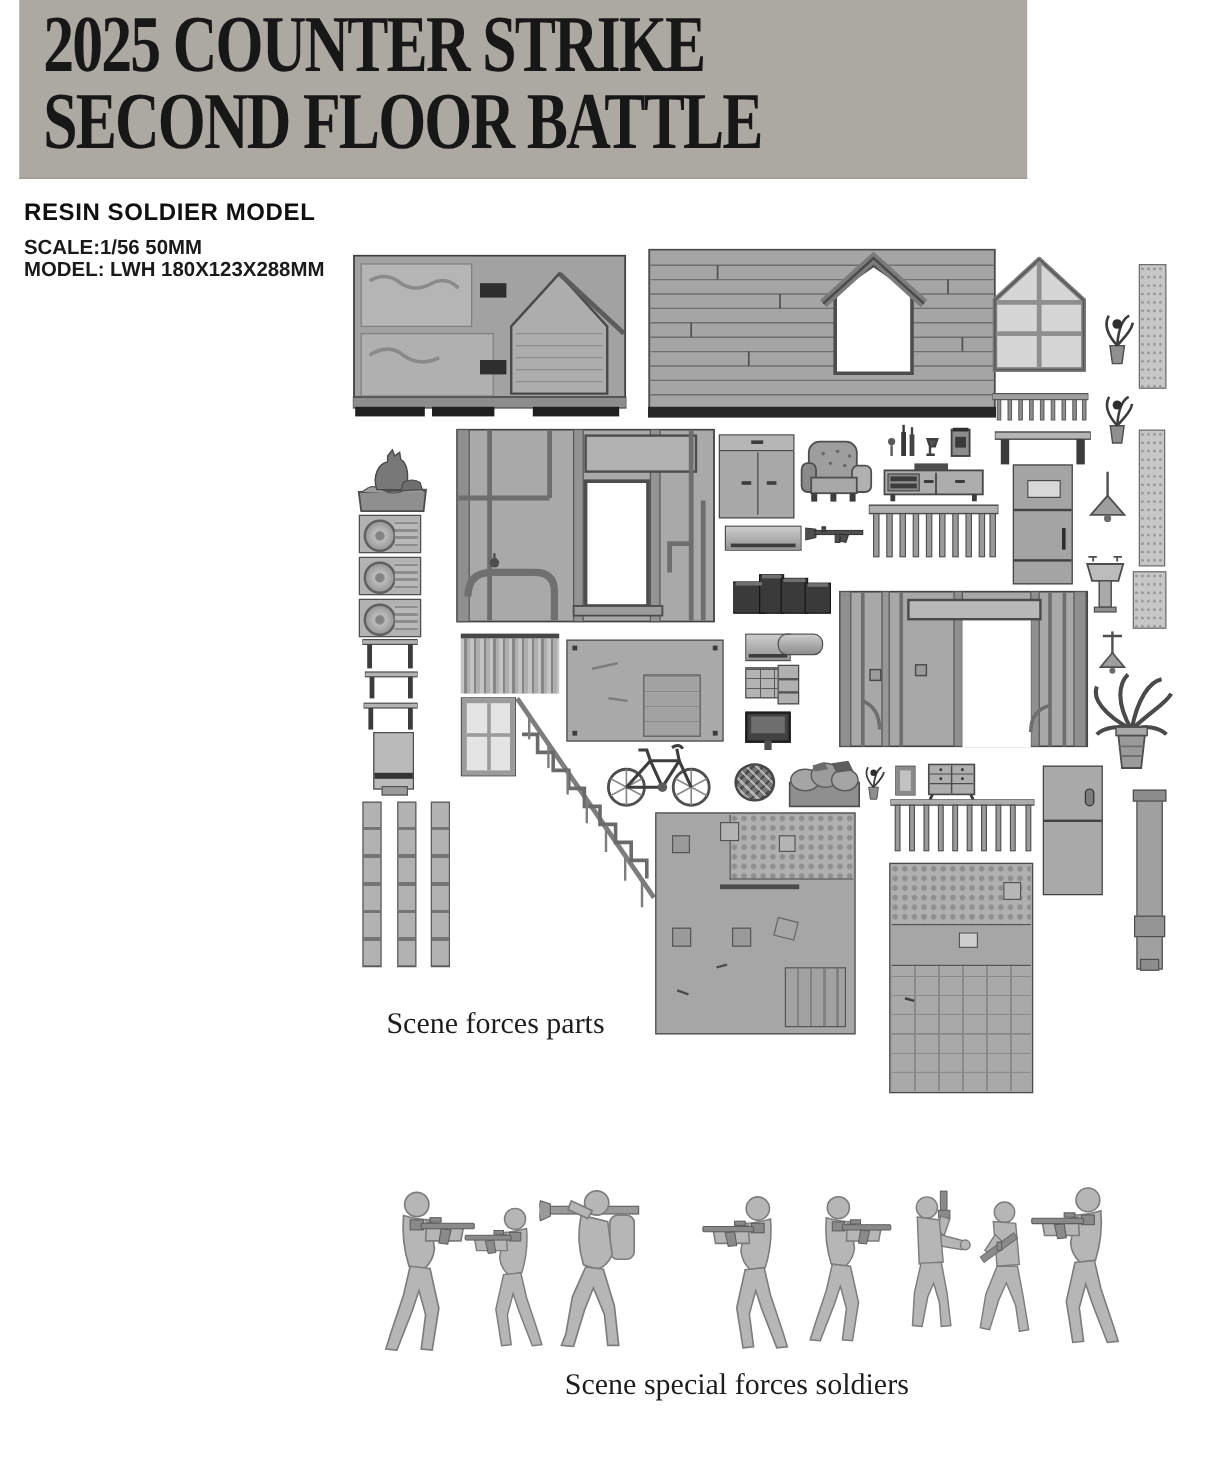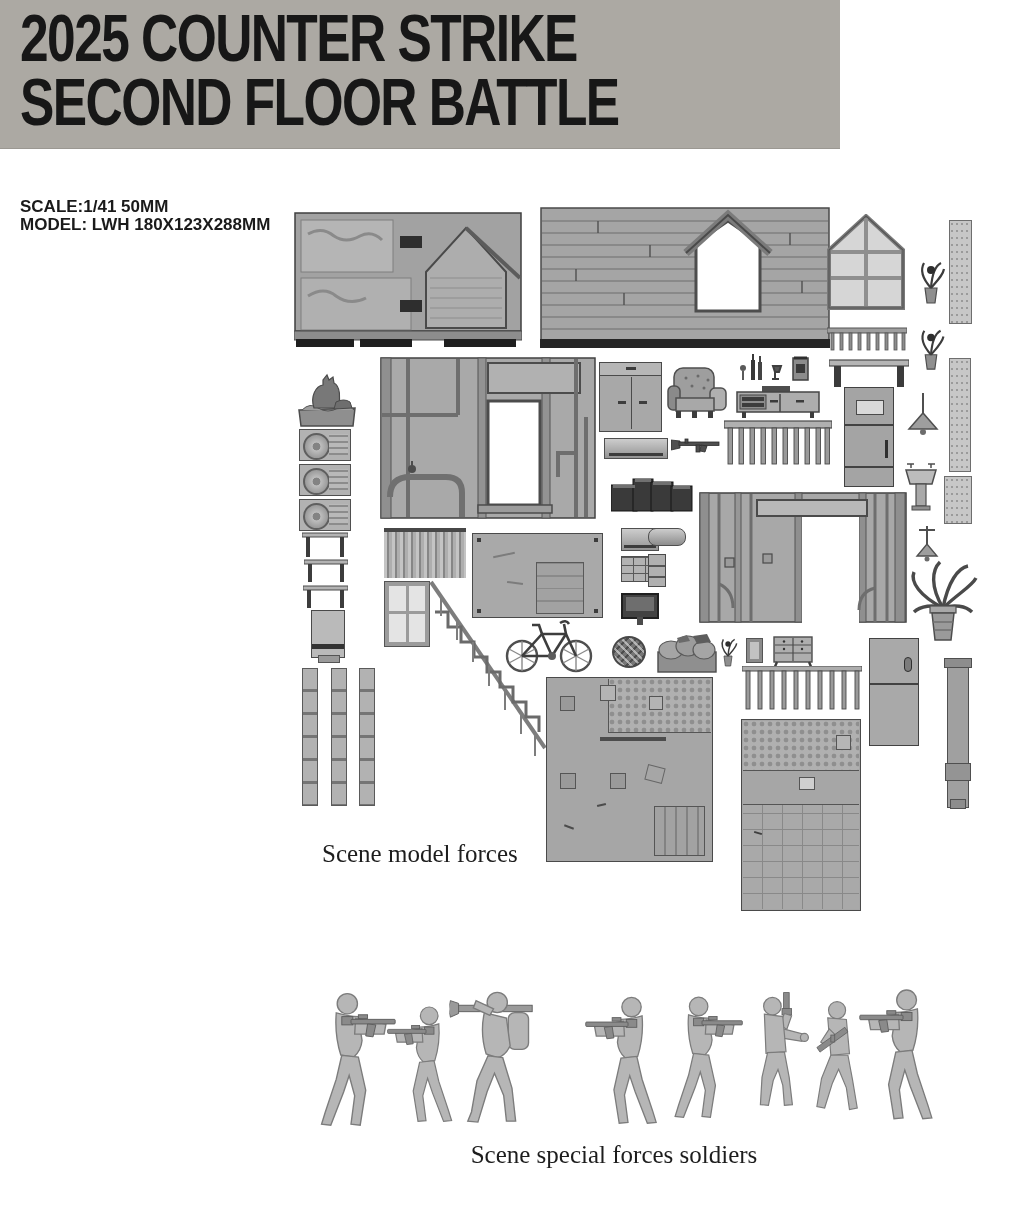--- a/index.html
+++ b/index.html
@@ -1,20 +1,20 @@
 <!DOCTYPE html>
 <html><head>
 <meta charset="utf-8">
 <style>
   html,body{margin:0;padding:0;background:#ffffff;}
   .page{position:relative;width:1024px;height:1228px;background:#fff;overflow:hidden;
         font-family:"Liberation Sans",sans-serif;}
   
-  .banner{position:absolute;left:0;top:0;width:840px;height:148px;background:#aca9a3;
-          border-bottom:1px solid #9b9892;}
+  .banner{position:absolute;left:16px;top:0;width:840px;height:148px;background:#aca9a3;
+          border-bottom:1px solid #9b9892;font-family:Liberation Serif, serif;}
   .banner-title{position:absolute;left:20px;top:6px;color:#171717;font-weight:bold;
           font-size:66px;line-height:.95;letter-spacing:-2px;white-space:nowrap;
           transform:scale(.78,1.02);transform-origin:0 0;}
   
   .prod-head{position:absolute;left:20px;top:166px;font-size:20px;font-weight:bold;color:#101010;letter-spacing:.5px;}
   .prod-line1{position:absolute;left:20px;top:197px;font-size:17px;font-weight:bold;color:#1a1a1a;}
   .prod-line2{position:absolute;left:20px;top:215px;font-size:17px;font-weight:bold;color:#1a1a1a;}
   
   .caption{position:absolute;font-family:"Liberation Serif",serif;color:#1d1d1d;font-size:25px;}
   
@@ -123,21 +123,22 @@
 
 <div class="page">
 
   <header class="banner">
     <div class="banner-title">
       <div>2025 COUNTER STRIKE</div>
       <div>SECOND FLOOR BATTLE</div>
     </div>
   </header>
 
-  <div class="prod-line1">SCALE:1/41 50MM</div>
+  <div class="prod-head">RESIN SOLDIER MODEL</div>
+  <div class="prod-line1">SCALE:1/56 50MM</div>
   <div class="prod-line2">MODEL: LWH 180X123X288MM</div>
 
   <section>
 
     <svg class="part" style="left:294px;top:212px" width="228" height="136" viewBox="0 0 228 136">
       <rect x="1" y="1" width="226" height="118" fill="#a2a2a2" stroke="#3f3f3f" stroke-width="1.5"></rect>
       <rect x="7" y="8" width="92" height="52" fill="#b5b5b5" stroke="#7f7f7f"></rect>
       <path d="M14,22 q14,-8 26,2 q12,8 26,0 q12,-6 22,4" fill="none" stroke="#8a8a8a" stroke-width="3"></path>
       <rect x="7" y="66" width="110" height="52" fill="#b0b0b0" stroke="#7f7f7f"></rect>
       <path d="M14,84 q16,-10 28,0 q14,10 30,2" fill="none" stroke="#8a8a8a" stroke-width="3"></path>
@@ -593,21 +594,21 @@
     </div>
 
     <div class="part blk" style="left:741px;top:719px;width:120px;height:192px;background:#a6a6a6">
       <span class="cobble" style="position:absolute;left:1px;top:1px;width:98%;height:26%;border-bottom:1.5px solid #555"></span>
       <span style="position:absolute;right:8%;top:8%;width:13px;height:13px;background:#b6b6b6;border:1.5px solid #555"></span>
       <span style="position:absolute;left:48%;top:30%;width:14px;height:11px;background:#cfcfcf;border:1.5px solid #555"></span>
       <span class="tiles" style="position:absolute;left:1px;bottom:1px;width:98%;height:55%;border-top:1.5px solid #555"></span>
       <span style="position:absolute;left:10%;bottom:40%;width:8px;height:2px;background:#3f3f3f;transform:rotate(16deg)"></span>
     </div>
 
-    <div class="caption" style="left:322px;top:840px">Scene model forces</div>
+    <div class="caption" style="left:322px;top:840px">Scene forces parts</div>
   </section>
 
   <section>
     <svg class="part" style="left:305px;top:988px" width="92" height="140" viewBox="0 0 100 150">
         <use href="#fig-aim"></use>
       </svg>
     <svg class="part" style="left:386px;top:998px" width="80" height="130" viewBox="0 0 100 150">
         <g transform="translate(100,0) scale(-1,1)">
           <use href="#fig-aim"></use>
         </g>

